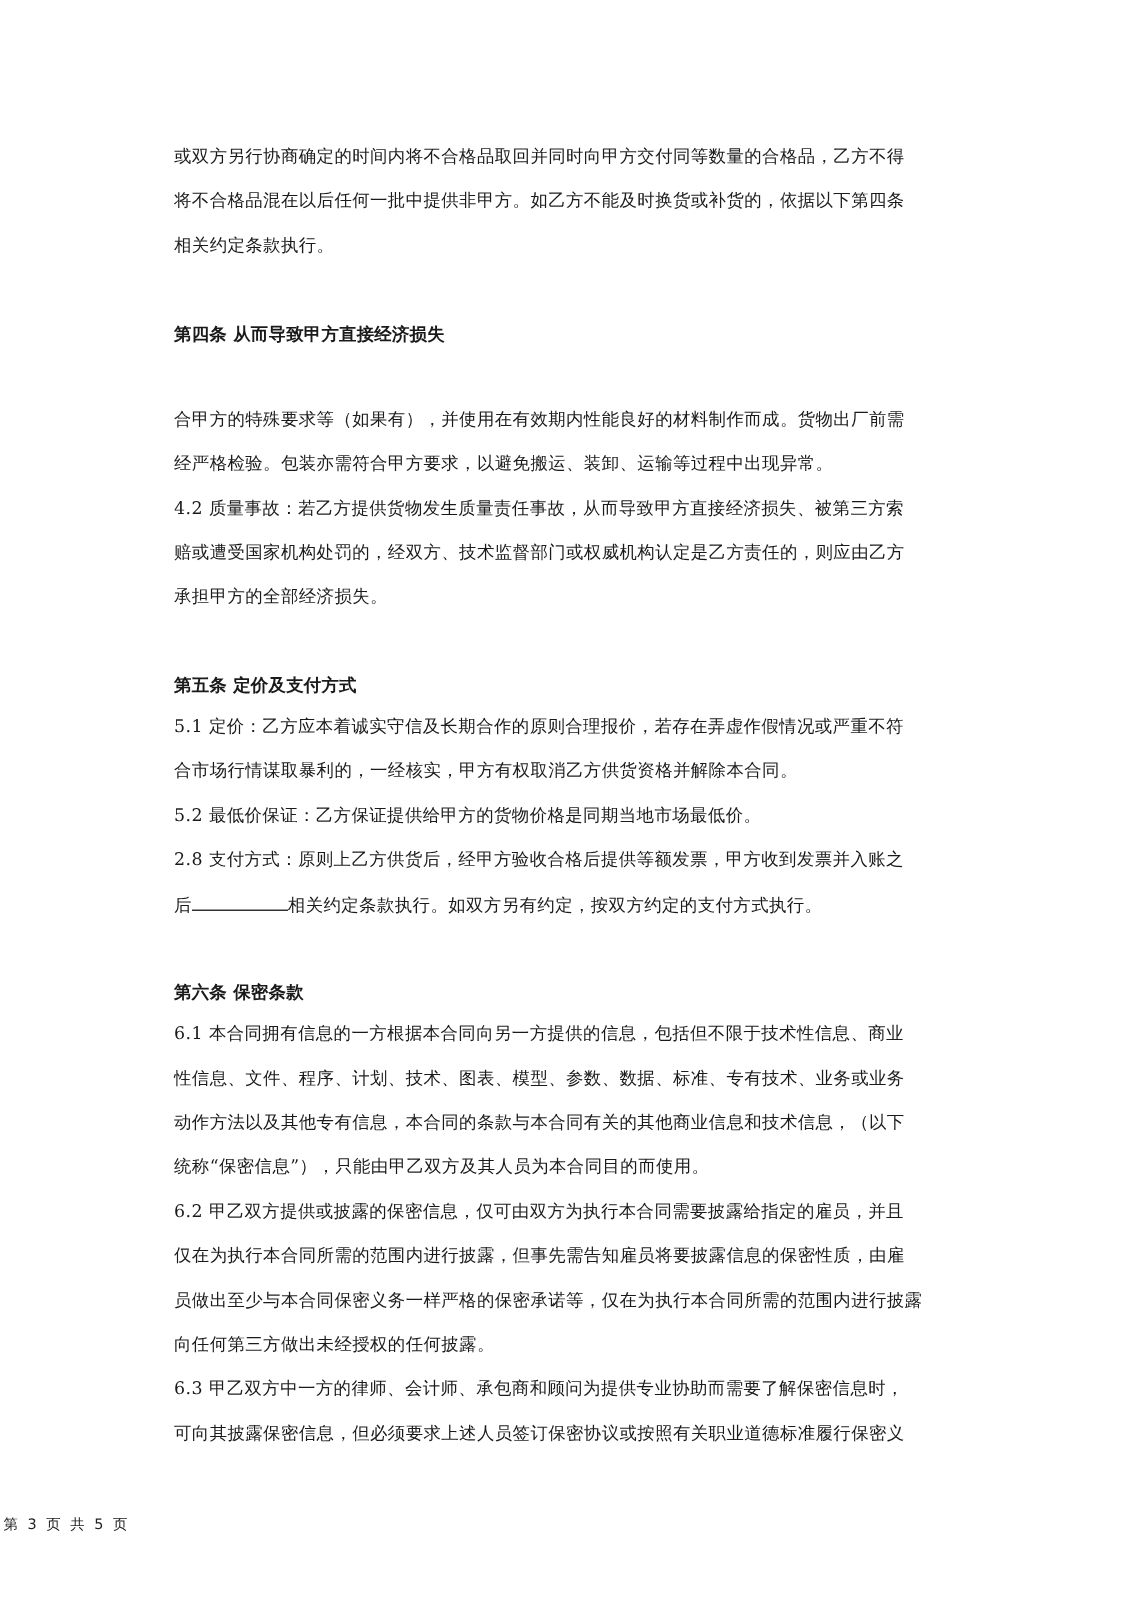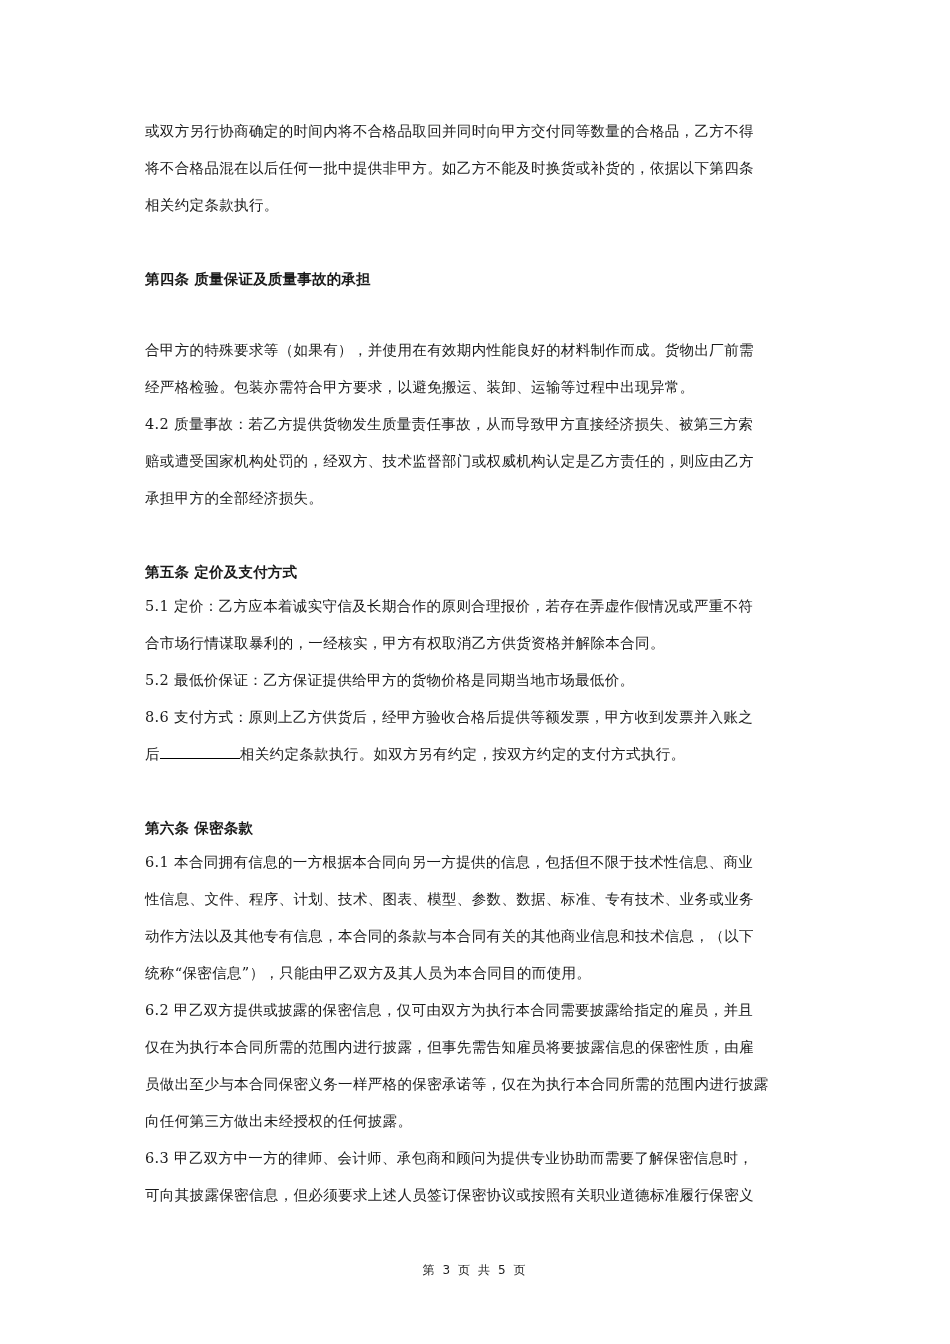--- a/index.html
+++ b/index.html
@@ -46,50 +46,49 @@
       width: 80px;
       border-bottom: 1px solid #000;
       height: 14px;
       vertical-align: baseline;
     }
     .footer {
       position: absolute;
       left: 0;
       width: 950px;
       top: 1262px;
-      text-align: center;
       font-size: 12px;
       line-height: 16px;
       font-family: "DejaVu Sans", "Liberation Sans", sans-serif;
       letter-spacing: 2px;
       color: #222;
     }
     .footer span { margin: 0 3px; }
   </style>
 </head>
 <body>
 
 <div class="page">
 
   <div class="line" style="top:121px">或双方另行协商确定的时间内将不合格品取回并同时向甲方交付同等数量的合格品，乙方不得</div>
   <div class="line" style="top:158px">将不合格品混在以后任何一批中提供非甲方。如乙方不能及时换货或补货的，依据以下第四条</div>
   <div class="line" style="top:195px">相关约定条款执行。</div>
 
-  <div class="heading" style="top:269px">第四条  质量保证及质量事故的承担</div>
+  <div class="heading" style="top:269px">第四条  从而导致甲方直接经济损失</div>
   <div class="line" style="top:340px">合甲方的特殊要求等（如果有），并使用在有效期内性能良好的材料制作而成。货物出厂前需</div>
   <div class="line" style="top:377px">经严格检验。包装亦需符合甲方要求，以避免搬运、装卸、运输等过程中出现异常。</div>
   <div class="line" style="top:414px">4.2 质量事故：若乙方提供货物发生质量责任事故，从而导致甲方直接经济损失、被第三方索</div>
   <div class="line" style="top:451px">赔或遭受国家机构处罚的，经双方、技术监督部门或权威机构认定是乙方责任的，则应由乙方</div>
   <div class="line" style="top:488px">承担甲方的全部经济损失。</div>
 
   <div class="heading" style="top:562px">第五条  定价及支付方式</div>
   <div class="line" style="top:596px">5.1 定价：乙方应本着诚实守信及长期合作的原则合理报价，若存在弄虚作假情况或严重不符</div>
   <div class="line" style="top:633px">合市场行情谋取暴利的，一经核实，甲方有权取消乙方供货资格并解除本合同。</div>
   <div class="line" style="top:670px">5.2 最低价保证：乙方保证提供给甲方的货物价格是同期当地市场最低价。</div>
-  <div class="line" style="top:707px">8.6 支付方式：原则上乙方供货后，经甲方验收合格后提供等额发票，甲方收到发票并入账之</div>
+  <div class="line" style="top:707px">2.8 支付方式：原则上乙方供货后，经甲方验收合格后提供等额发票，甲方收到发票并入账之</div>
   <div class="line" style="top:744px">
     <span>后</span><span class="blank"></span><span>相关约定条款执行。如双方另有约定，按双方约定的支付方式执行。</span>
   </div>
 
   <div class="heading" style="top:818px">第六条  保密条款</div>
   <div class="line" style="top:852px">6.1 本合同拥有信息的一方根据本合同向另一方提供的信息，包括但不限于技术性信息、商业</div>
   <div class="line" style="top:889px">性信息、文件、程序、计划、技术、图表、模型、参数、数据、标准、专有技术、业务或业务</div>
   <div class="line" style="top:963px">统称“保密信息”），只能由甲乙双方及其人员为本合同目的而使用。</div>
   <div class="line" style="top:926px">动作方法以及其他专有信息，本合同的条款与本合同有关的其他商业信息和技术信息，（以下</div>
   <div class="line" style="top:1000px">6.2 甲乙双方提供或披露的保密信息，仅可由双方为执行本合同需要披露给指定的雇员，并且</div>

